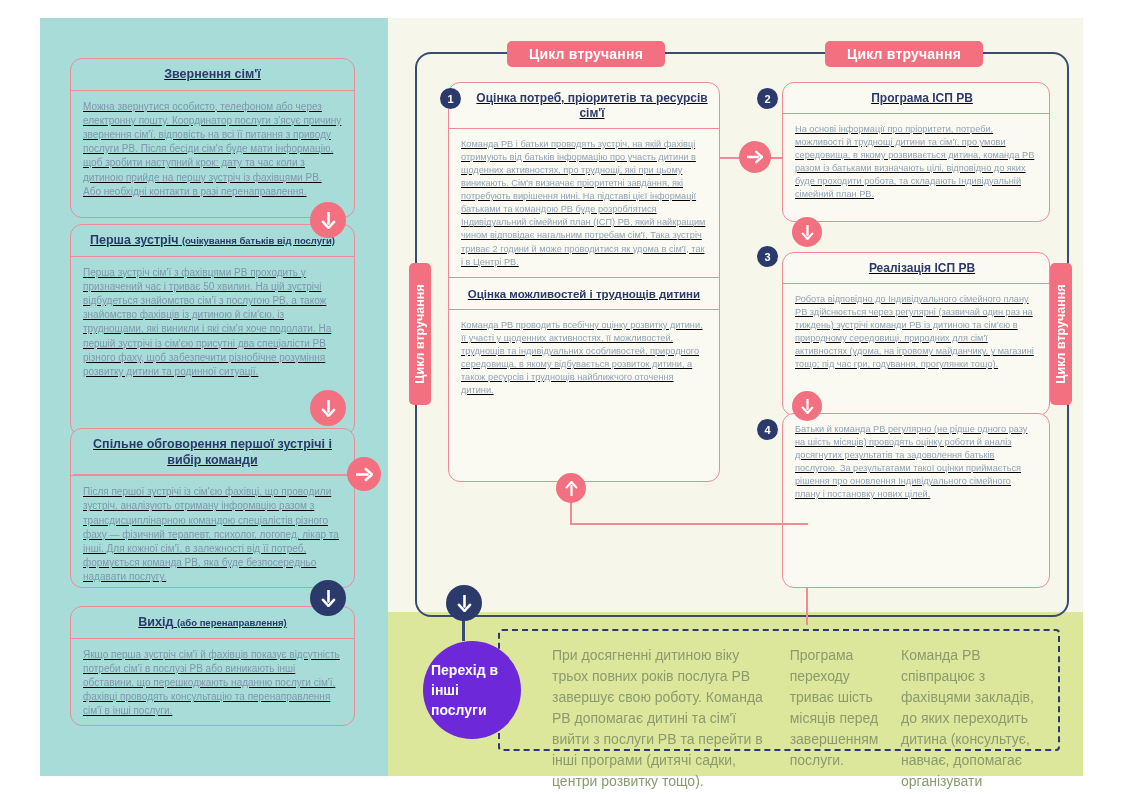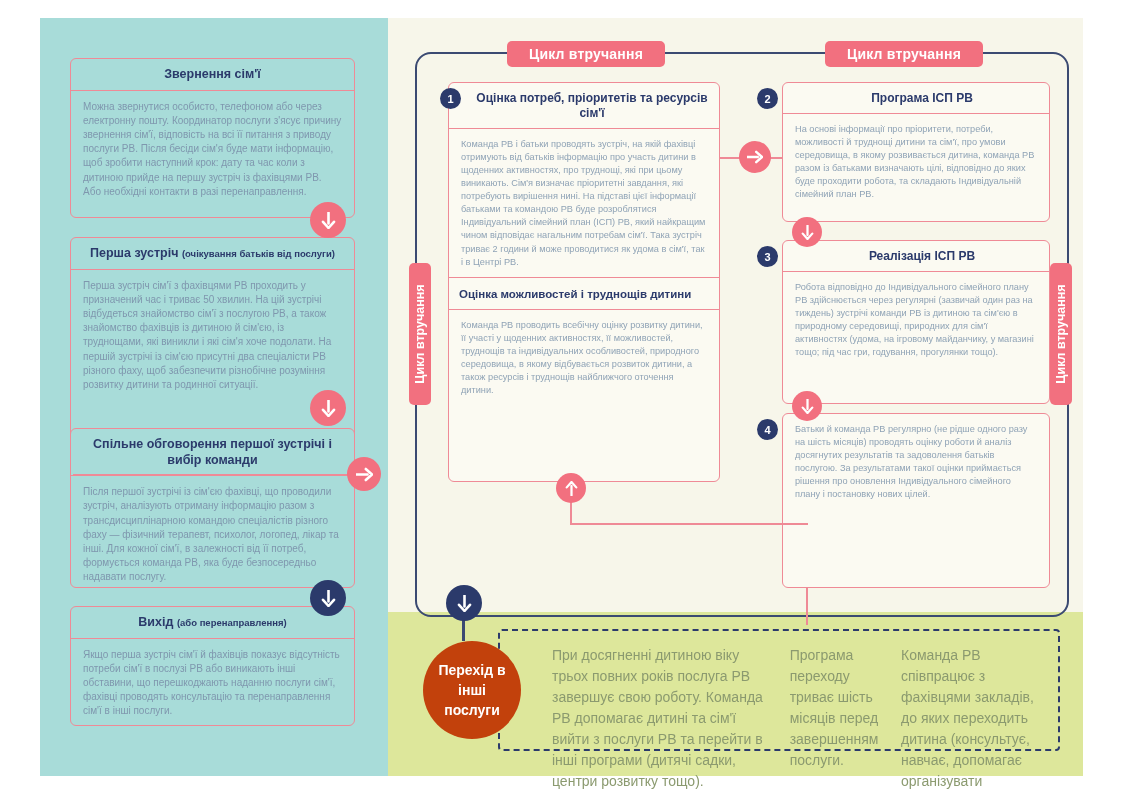--- a/index.html
+++ b/index.html
@@ -20,22 +20,23 @@
   
   .frame{
     position:absolute;left:415px;top:52px;width:650px;height:561px;
     border:2.5px solid #3b4a72;border-radius:16px;background:transparent;
   }
 
   
   .card{
     position:absolute;
     border:1.4px solid #ef8a96;
-    border-radius:6px;
+    border-radius:12px;
     box-sizing:border-box;
+    text-decoration:underline;
   }
   .card .hd{
     text-align:center;
     color:#2b3a6b;
     font-weight:bold;
     line-height:1.25;
     padding:8px 10px 7px 10px;
     border-bottom:1.4px solid #ef8a96;
   }
   .card .hd .sub{font-size:9.5px;font-weight:bold;}
@@ -50,21 +51,21 @@
   .lcard .hd{font-size:12.5px;}
   .lcard .bd{font-size:10px;color:#7f97ae;}
 
   
   .ccard{background:#fbfaf2;}
   .ccard .hd{font-size:12px;}
   .ccard .bd{font-size:9.2px;color:#8fa3b6;}
 
   
   .ccard .hd2{
-    color:#2b3a6b;font-weight:bold;font-size:11.5px;line-height:1.25;
+    text-align:center;color:#2b3a6b;font-weight:bold;font-size:11.5px;line-height:1.25;
     padding:9px 10px 8px 10px;
     border-top:1.4px solid #ef8a96;border-bottom:1.4px solid #ef8a96;
   }
 
   
   .circ{
     position:absolute;border-radius:50%;
     display:flex;align-items:center;justify-content:center;
     color:#ffffff;
   }
@@ -101,23 +102,23 @@
     white-space:nowrap;
     display:block;
   }
 
   
   .line{position:absolute;background:#ef8a96;}
   .line-navy{position:absolute;background:#3b4a72;}
 
   
   .bigcirc{
-    position:absolute;border-radius:50%;background:#c2410c;
-    display:flex;align-items:center;justify-content:center;
-    text-align:center;color:#fff;font-weight:bold;font-size:14px;line-height:1.45;
+    position:absolute;border-radius:50%;background:#6d28d9;
+    display:flex;align-items:center;justify-content:center;
+    text-align:left;color:#fff;font-weight:bold;font-size:14px;line-height:1.45;
     z-index:4;
   }
 
   
   .dashed{
     position:absolute;border:2px dashed #2b3a6b;border-radius:4px;
     box-sizing:border-box;
     display:flex;
   }
   .dashed .col{color:#8b9a6f;font-size:14px;line-height:1.5;}
@@ -134,21 +135,21 @@
 
   <div class="frame"></div>
 
   <div class="card lcard" style="left:70px;top:58px;width:285px;height:160px;">
     <div class="hd">
       <span>Звернення сім'ї</span>
     </div>
     <div class="bd">Можна звернутися особисто, телефоном або через електронну пошту. Координатор послуги з'ясує причину звернення сім'ї, відповість на всі її питання з приводу послуги РВ. Після бесіди сім'я буде мати інформацію, щоб зробити наступний крок: дату та час коли з дитиною прийде на першу зустріч із фахівцями РВ. Або необхідні контакти в разі перенаправлення.</div>
   </div>
 
-  <div class="card lcard" style="left:70px;top:237px;width:285px;height:212px;">
+  <div class="card lcard" style="left:70px;top:224px;width:285px;height:212px;">
     <div class="hd">
       <span>Перша зустріч</span>
       <span class="sub">(очікування батьків від послуги)</span>
     </div>
     <div class="bd">Перша зустріч сім'ї з фахівцями РВ проходить у призначений час і триває 50 хвилин. На цій зустрічі відбудеться знайомство сім'ї з послугою РВ, а також знайомство фахівців із дитиною й сім'єю, із труднощами, які виникли і які сім'я хоче подолати. На першій зустрічі із сім'єю присутні два спеціалісти РВ різного фаху, щоб забезпечити різнобічне розуміння розвитку дитини та родинної ситуації.</div>
   </div>
 
   <div class="card lcard" style="left:70px;top:428px;width:285px;height:160px;">
     <div class="hd">
       <span>Спільне обговорення першої зустрічі і вибір команди</span>
@@ -206,21 +207,21 @@
     <div class="bd">Команда РВ проводить всебічну оцінку розвитку дитини, її участі у щоденних активностях, її можливостей, труднощів та індивідуальних особливостей, природного середовища, в якому відбувається розвиток дитини, а також ресурсів і труднощів найближчого оточення дитини.</div>
   </div>
   <div class="num" style="left:440px;top:88px;">1</div>
 
   <div class="card ccard" style="left:782px;top:82px;width:268px;height:140px;">
     <div class="hd" style="padding-left:22px;">Програма ІСП РВ</div>
     <div class="bd">На основі інформації про пріоритети, потреби, можливості й труднощі дитини та сім'ї, про умови середовища, в якому розвивається дитина, команда РВ разом із батьками визначають цілі, відповідно до яких буде проходити робота, та складають Індивідуальній сімейний план РВ.</div>
   </div>
   <div class="num" style="left:757px;top:88px;">2</div>
 
-  <div class="card ccard" style="left:782px;top:240px;width:268px;height:164px;">
+  <div class="card ccard" style="left:782px;top:252px;width:268px;height:164px;">
     <div class="hd" style="padding-left:22px;">Реалізація ІСП РВ</div>
     <div class="bd">Робота відповідно до Індивідуального сімейного плану РВ здійснюється через регулярні (зазвичай один раз на тиждень) зустрічі команди РВ із дитиною та сім'єю в природному середовищі, природних для сім'ї активностях (удома, на ігровому майданчику, у магазині тощо; під час гри, годування, прогулянки тощо).</div>
   </div>
   <div class="num" style="left:757px;top:246px;">3</div>
 
   <div class="card ccard" style="left:782px;top:413px;width:268px;height:175px;">
     <div class="bd">Батьки й команда РВ регулярно (не рідше одного разу на шість місяців) проводять оцінку роботи й аналіз досягнутих результатів та задоволення батьків послугою. За результатами такої оцінки приймається рішення про оновлення Індивідуального сімейного плану і постановку нових цілей.</div>
   </div>
   <div class="num" style="left:757px;top:419px;">4</div>
 

